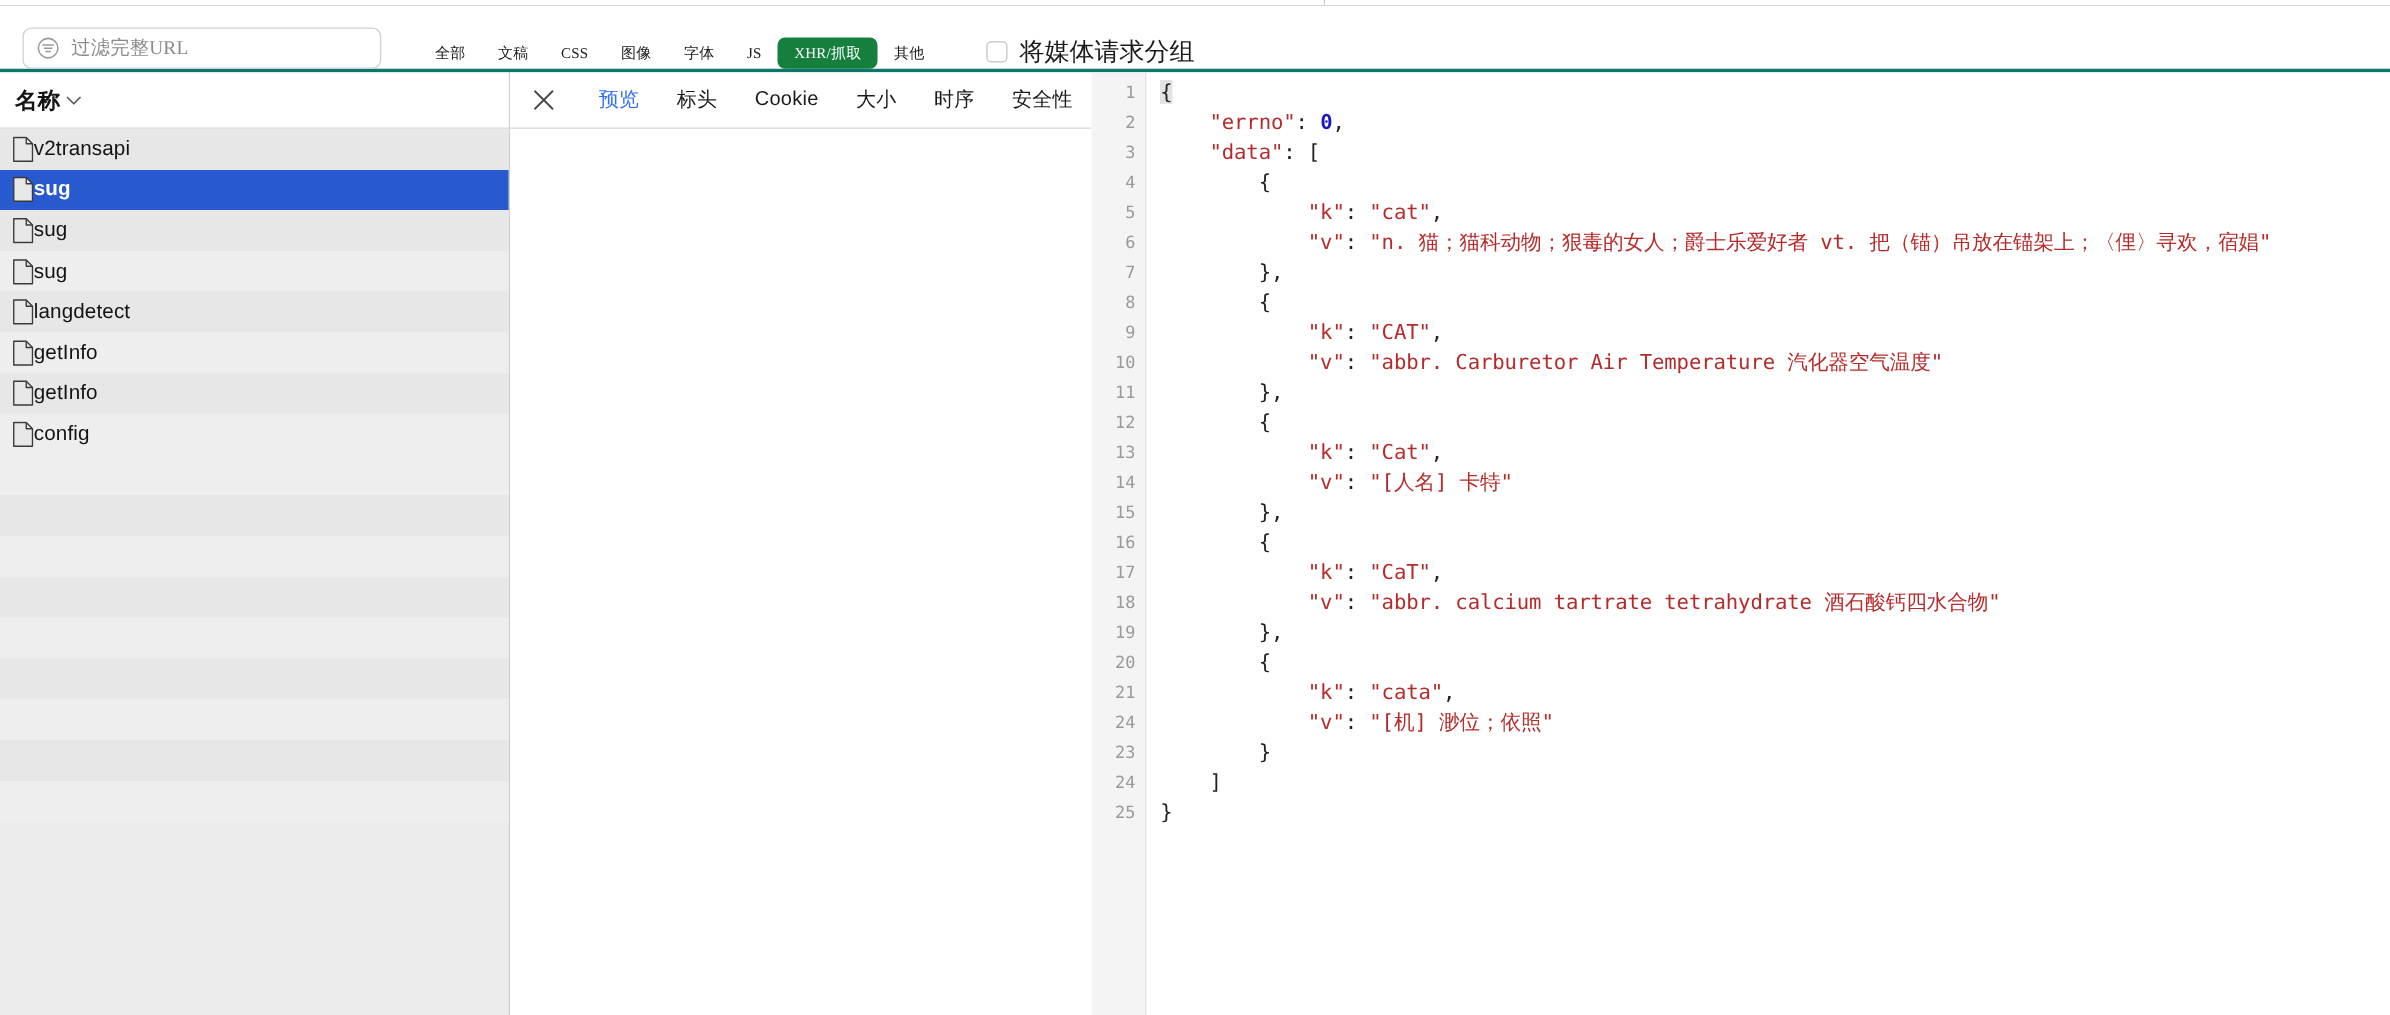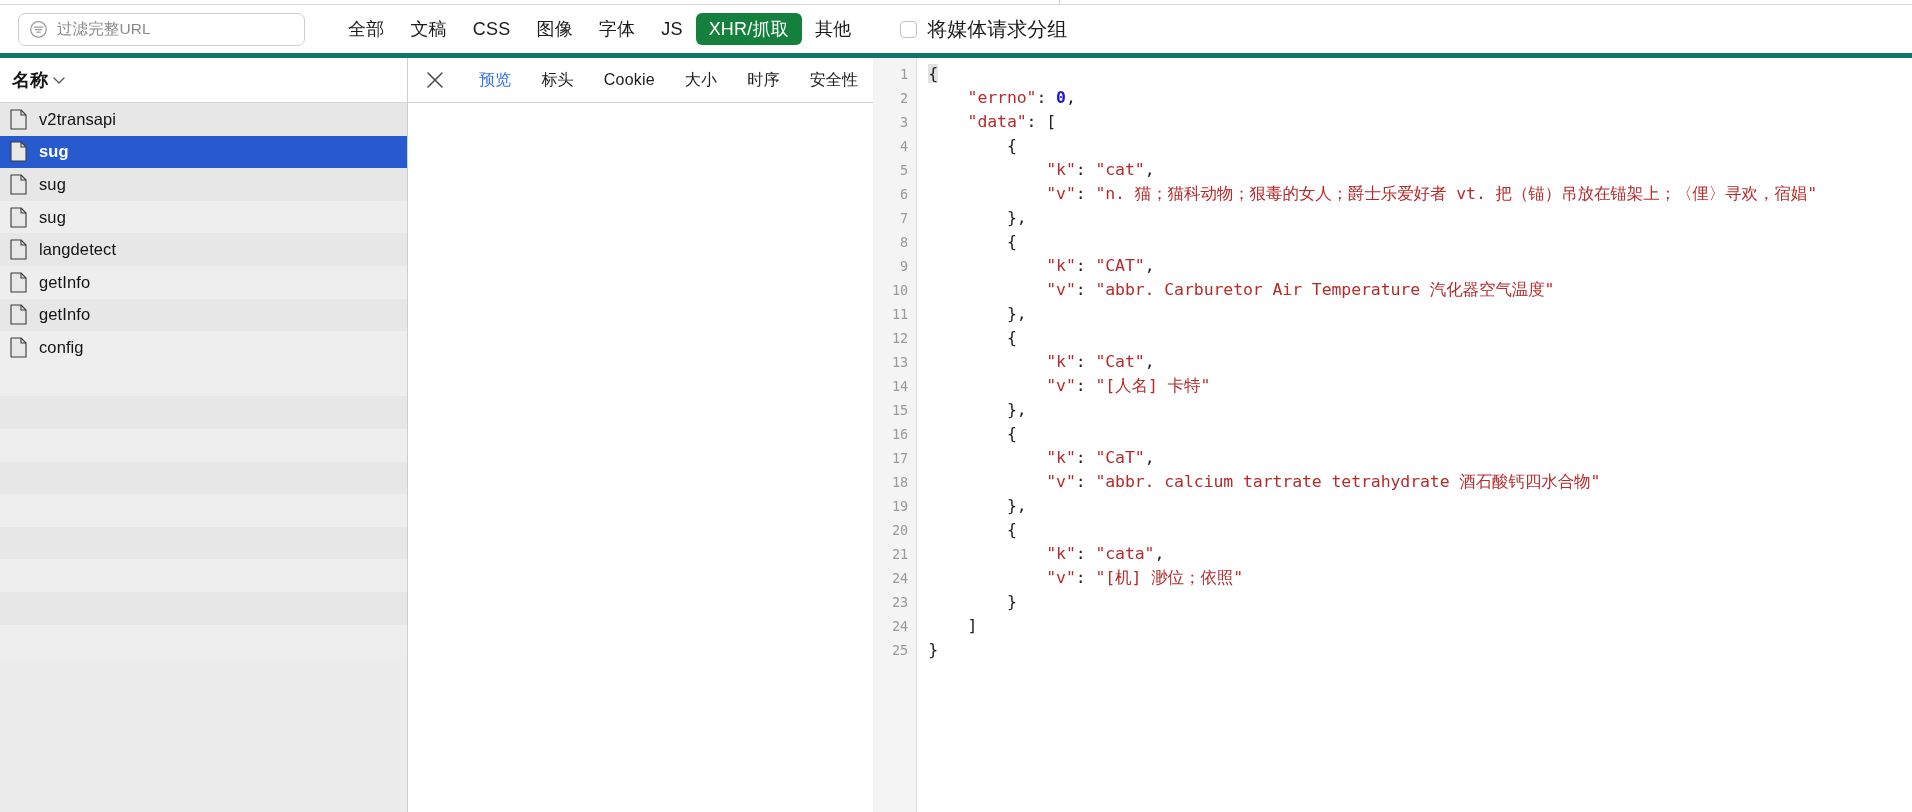--- a/index.html
+++ b/index.html
@@ -29,24 +29,25 @@
   }
   .chrome-stub .seg { height: 100%; border-bottom: 1px solid #d8d8d8; }
   .chrome-stub .seg.a { width: 1060px; border-right: 1px solid #d0d0d0; }
   .chrome-stub .seg.b { flex: 1; }
 
   
   .toolbar {
     height: 53px;
     flex: 0 0 auto;
     display: flex;
-    align-items: center;
-    background: #ffffff;
-    border-bottom: 5px solid #0f766e;
+    align-items: flex-end;
+    background: #ffffff;
+    border-bottom: 3px solid #0f766e;
     padding: 0 10px;
+    font-family: Liberation Serif, serif;
   }
 
   .filter-box {
     width: 287px;
     height: 33px;
     margin-left: 8px;
     border: 1px solid #cfcfcf;
     border-radius: 7px;
     background: #fff;
     display: flex;
@@ -64,21 +65,21 @@
     user-select: none;
   }
 
   .type-filters {
     display: flex;
     align-items: center;
     margin-left: 30px;
     gap: 0px;
   }
   .type-chip {
-    font-size: 18px;
+    font-size: 12px;
     color: #1b1b1b;
     padding: 4px 13px;
     border-radius: 6px;
     white-space: nowrap;
     cursor: default;
     letter-spacing: .2px;
   }
   .type-chip.active {
     background: #15803d;
     color: #ffffff;
@@ -144,21 +145,20 @@
   .sidebar-list {
     flex: 1 1 auto;
     overflow: hidden;
     min-height: 0;
   }
   .row {
     height: 32.6px;
     display: flex;
     align-items: center;
     padding-left: 10px;
-    gap: 12px;
   }
   .row.odd  { background: #e7e7e7; }
   .row.even { background: #eeeeee; }
   .row.selected { background: #2759cf; }
   .doc-icon { width: 17px; height: 21px; flex: 0 0 auto; display: block; }
   .row-label {
     font-size: 16.5px;
     color: #131313;
     letter-spacing: .1px;
     white-space: nowrap;

